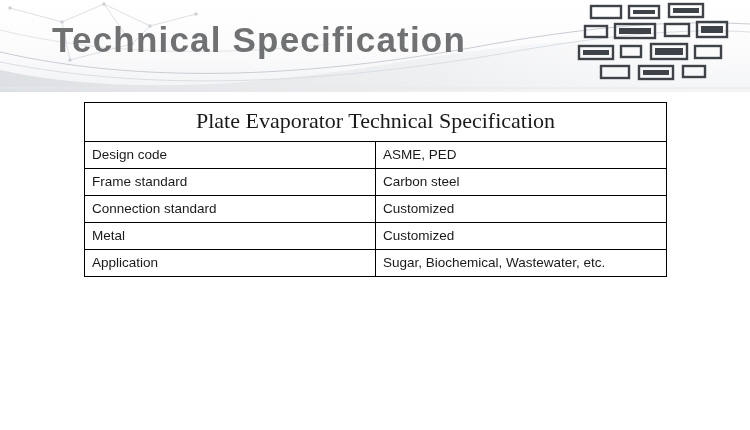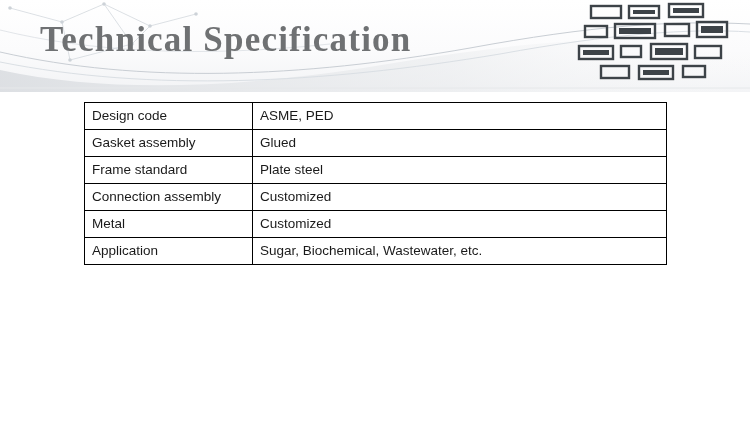--- a/index.html
+++ b/index.html
@@ -32,23 +32,23 @@
   }
   .header-band .swoosh {
     position: absolute;
     left: 0;
     top: 0;
     width: 750px;
     height: 92px;
   }
   .page-title {
     position: absolute;
-    left: 40px;
+    left: 52px;
     top: 20px;
-    font-family: Liberation Serif, serif;
+    font-family: Liberation Sans, sans-serif;
     font-size: 35px;
     font-weight: bold;
     color: #6f7173;
     letter-spacing: 1.2px;
     white-space: nowrap;
   }
   .deco-blocks {
     position: absolute;
     right: 8px;
     top: 2px;
@@ -154,33 +154,32 @@
         <rect x="6" y="48" width="26" height="5"></rect>
         <rect x="78" y="46" width="28" height="7"></rect>
         <rect x="66" y="68" width="26" height="5"></rect>
       </g>
     </svg>
   </div>
 
   <table class="spec-table">
     <tbody>
       <tr>
+        <td class="table-title-cell" colspan="2">Plate Evaporator Technical Specification</td>
+      </tr>
+      <tr>
         <td class="label">Design code</td>
         <td class="value">ASME, PED</td>
       </tr>
       <tr>
-        <td class="label">Gasket assembly</td>
-        <td class="value">Glued</td>
+        <td class="label">Frame standard</td>
+        <td class="value">Carbon steel</td>
       </tr>
       <tr>
-        <td class="label">Frame standard</td>
-        <td class="value">Plate steel</td>
-      </tr>
-      <tr>
-        <td class="label">Connection assembly</td>
+        <td class="label">Connection standard</td>
         <td class="value">Customized</td>
       </tr>
       <tr>
         <td class="label">Metal</td>
         <td class="value">Customized</td>
       </tr>
       <tr>
         <td class="label">Application</td>
         <td class="value"> Sugar, Biochemical, Wastewater, etc.</td>
       </tr>

